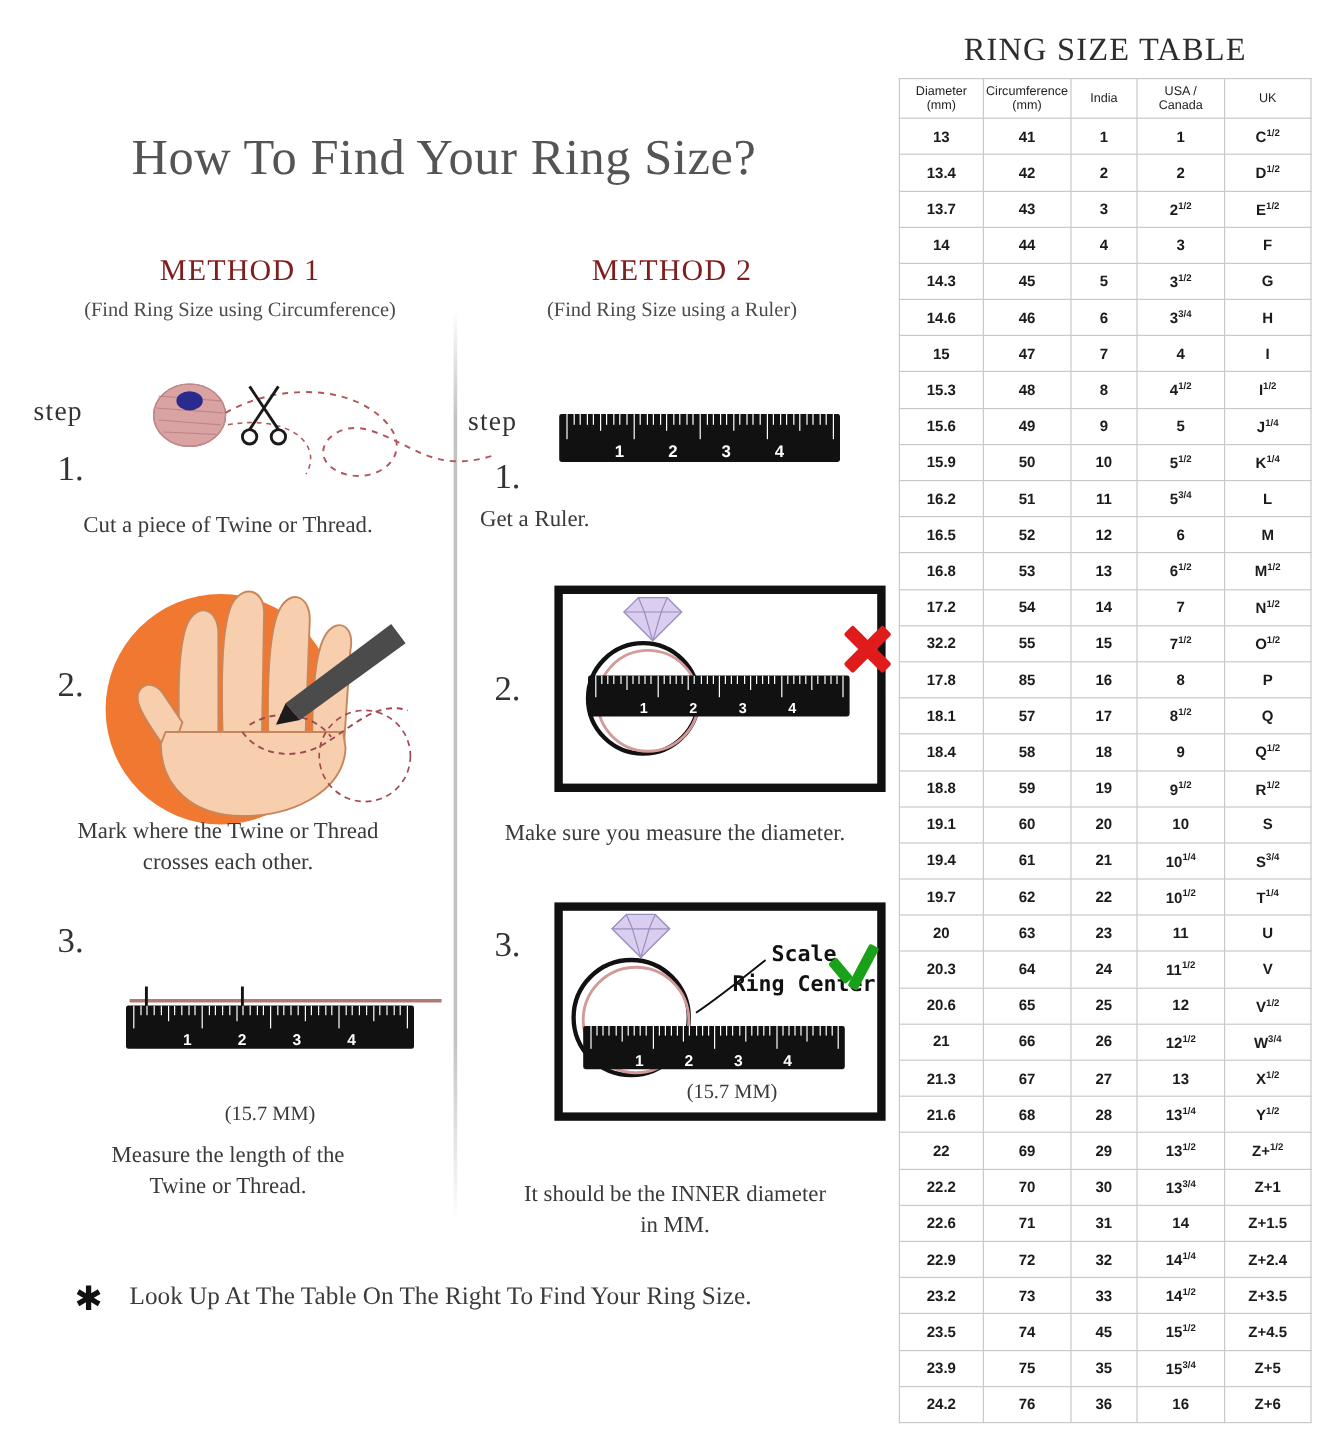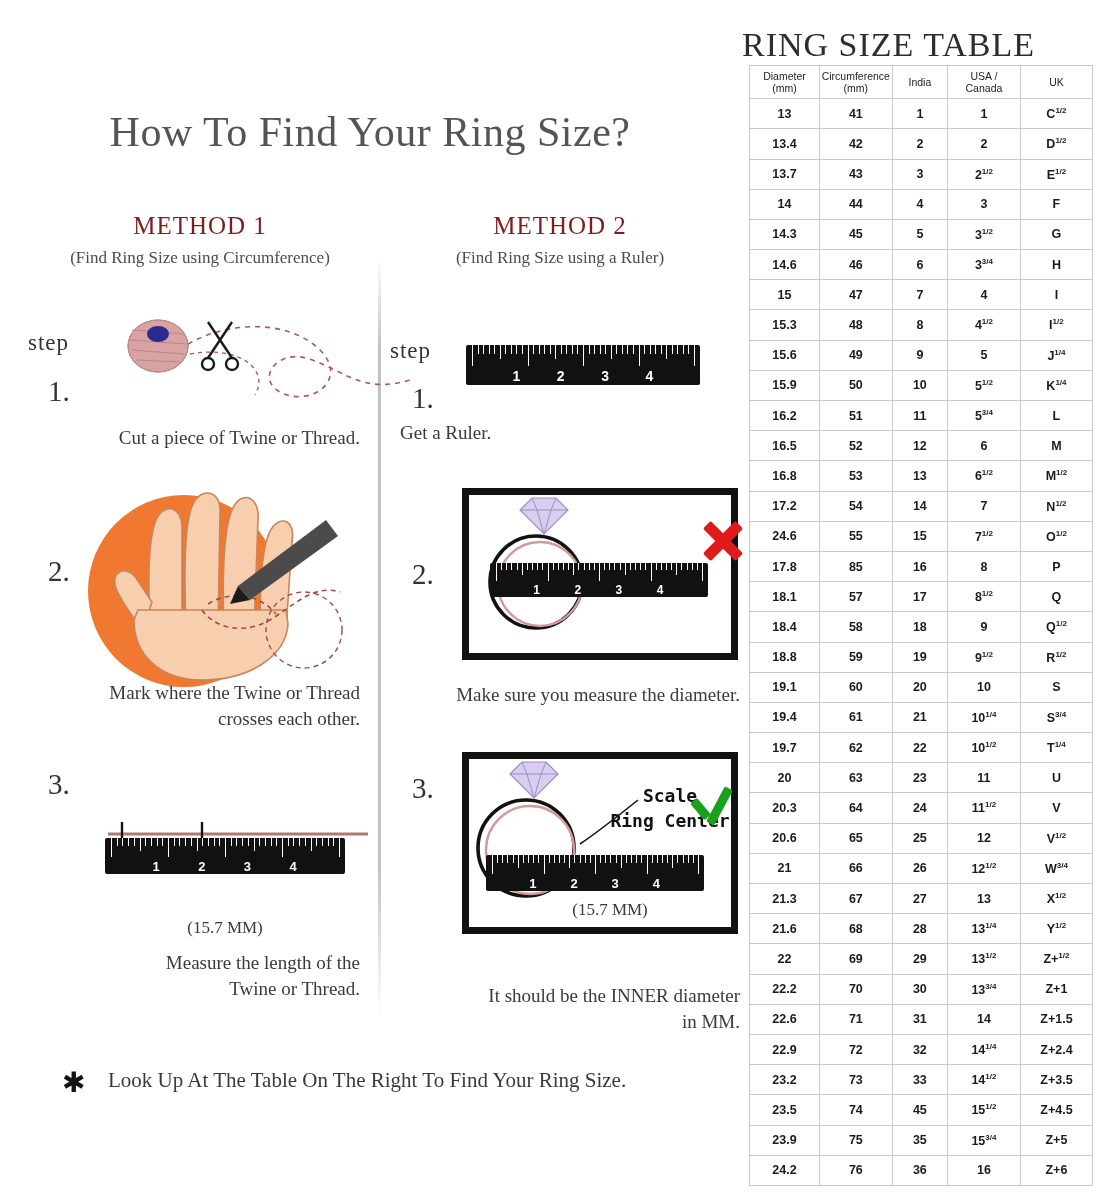--- a/index.html
+++ b/index.html
@@ -69,21 +69,21 @@
   .step-num {
     position: absolute;
     font-size: 29px;
     color: #333;
   }
 
   .caption {
     position: absolute;
     font-size: 19px;
     color: #3a3a3a;
-    text-align: right;
+    text-align: center;
     line-height: 1.35;
   }
 
   
   .ruler {
     position: absolute;
     background: #111;
     border-radius: 2px;
     overflow: hidden;
   }
@@ -183,21 +183,22 @@
   
   #right-panel {
     position: absolute;
     left: 742px; top: 0;
     width: 358px; height: 1200px;
   }
   #table-title {
     position: absolute;
     left: 0; top: 26px;
     width: 358px;
-    font-size: 34px;
+    text-align: center;
+    font-size: 27px;
     letter-spacing: 1px;
     color: #2d2d2d;
     font-family: Liberation Serif, serif;
   }
   table.size-table {
     position: absolute;
     left: 7px; top: 65px;
     border-collapse: collapse;
     width: 344px;
     font-family: "Liberation Sans", sans-serif;
@@ -675,21 +676,21 @@
           <td>M<sup>1/2</sup></td>
         </tr>
         <tr>
           <td>17.2</td>
           <td>54</td>
           <td>14</td>
           <td>7</td>
           <td>N<sup>1/2</sup></td>
         </tr>
         <tr>
-          <td>24.6</td>
+          <td>32.2</td>
           <td>55</td>
           <td>15</td>
           <td>7<sup>1/2</sup></td>
           <td>O<sup>1/2</sup></td>
         </tr>
         <tr>
           <td>17.8</td>
           <td>85</td>
           <td>16</td>
           <td>8</td>

